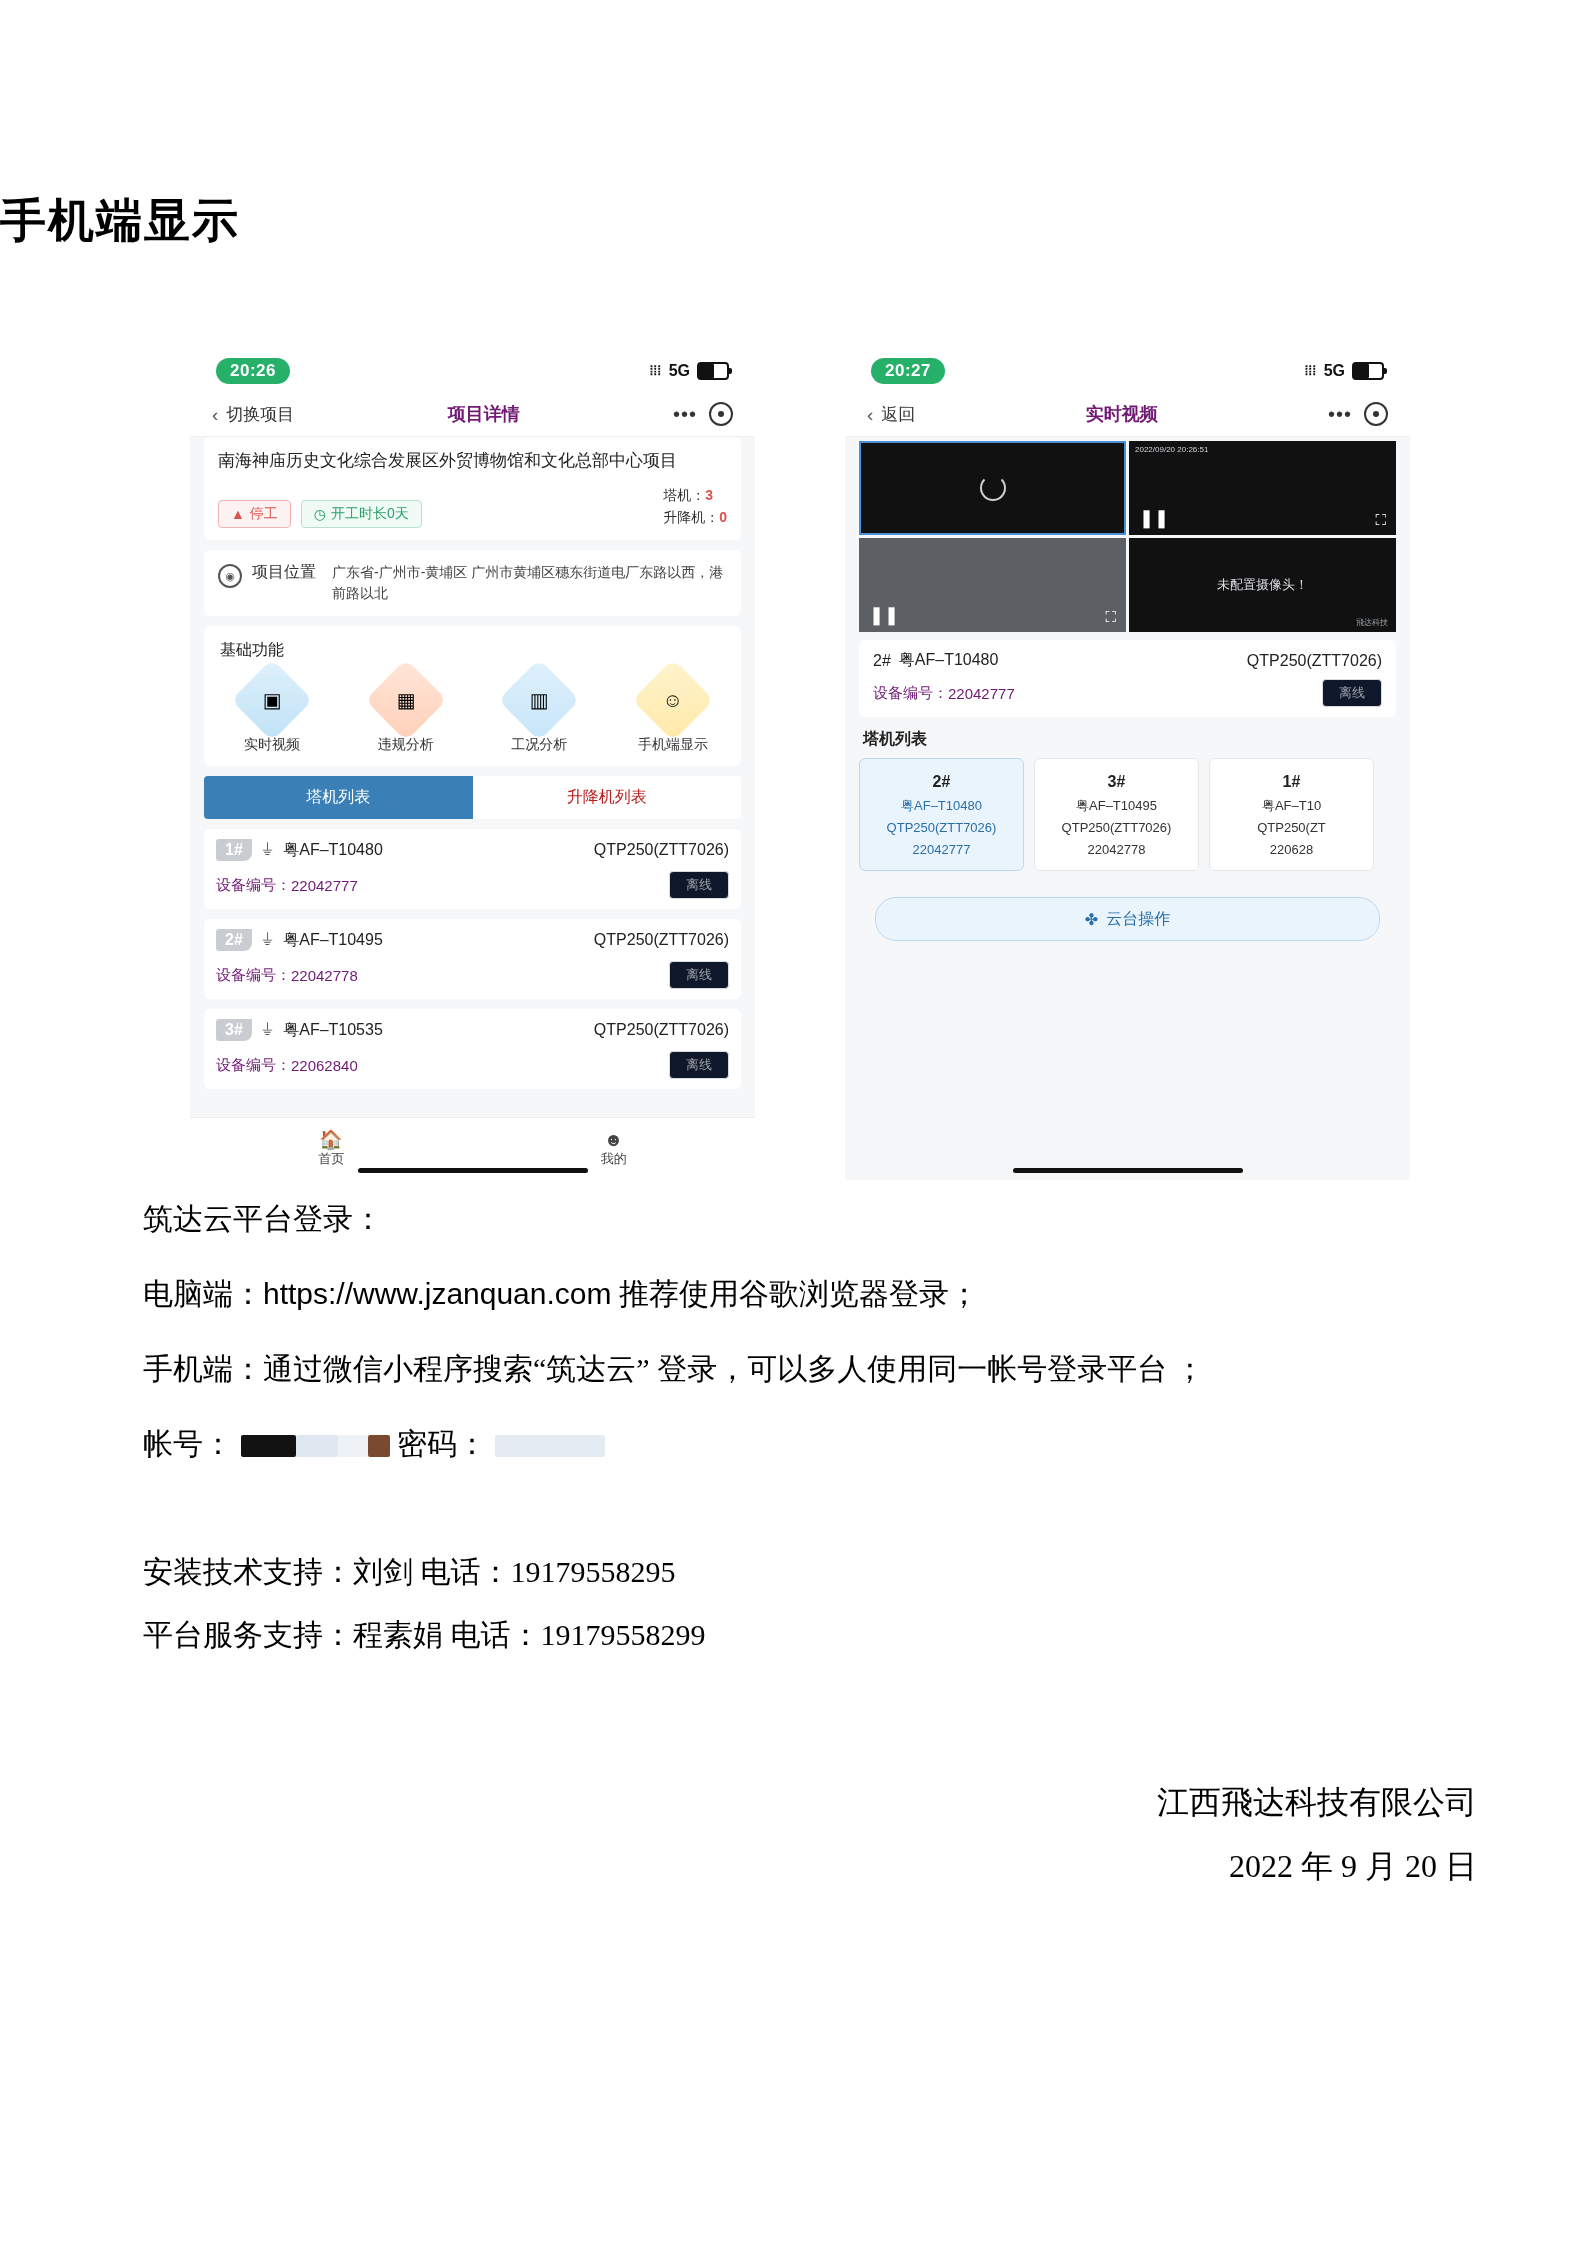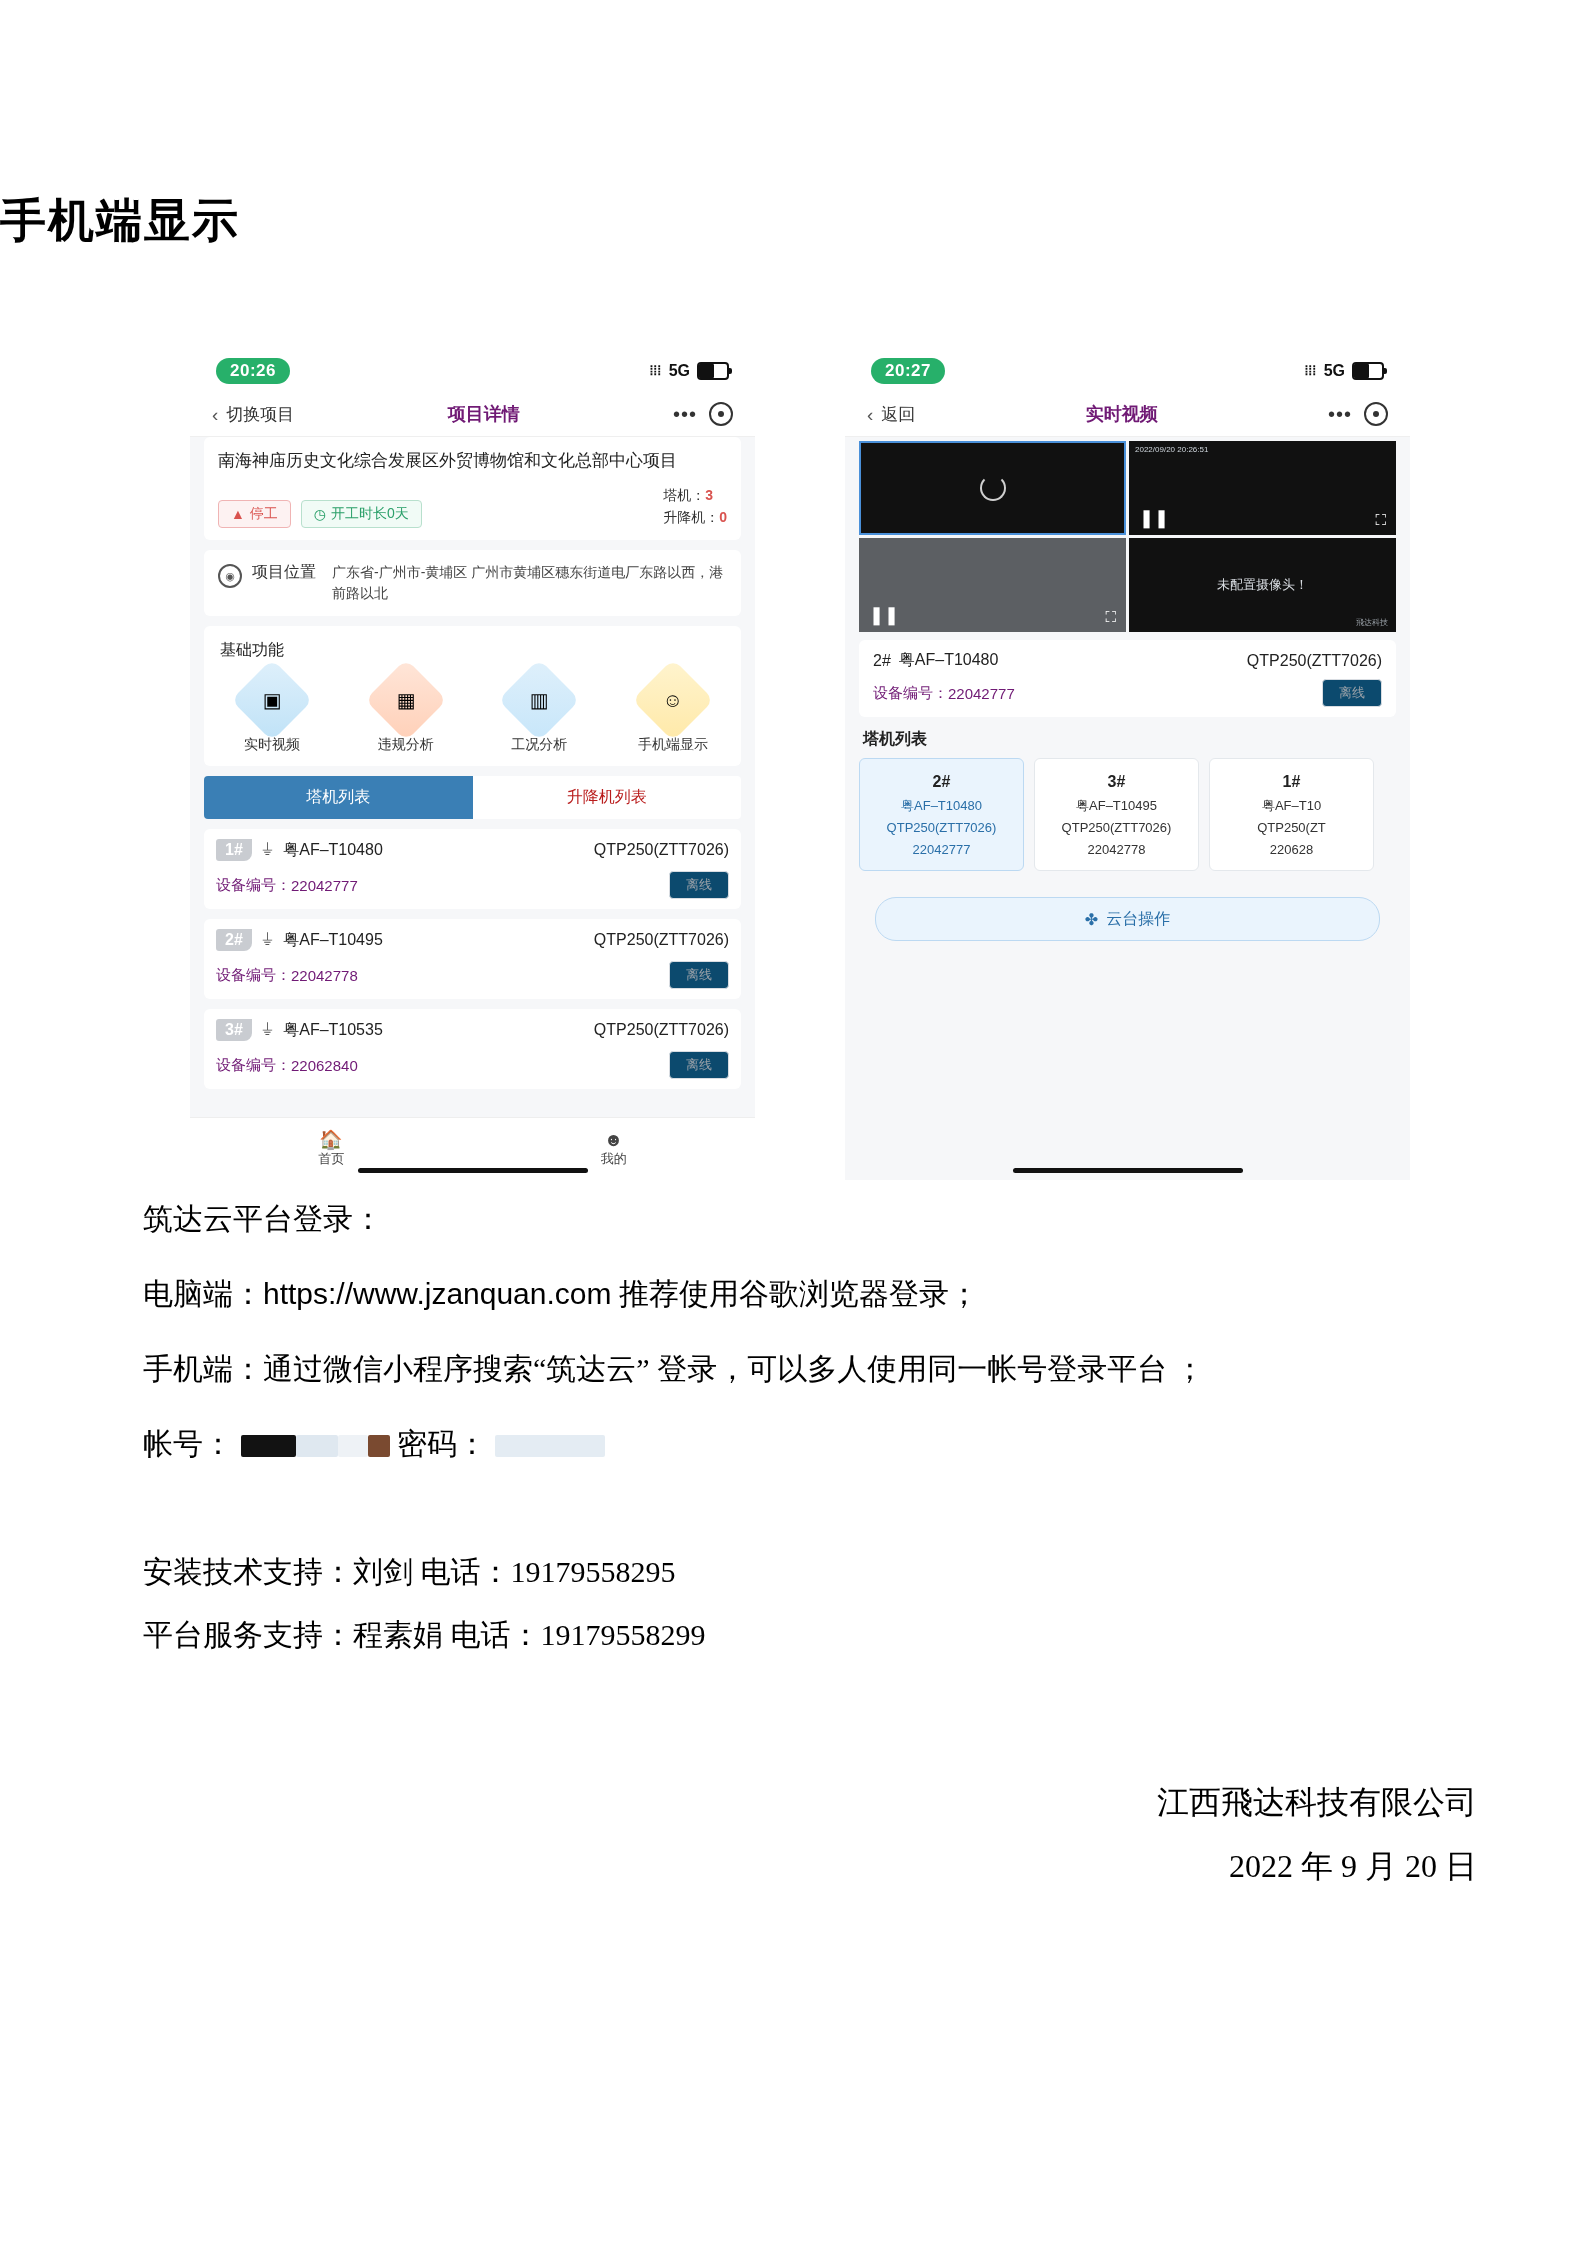--- a/index.html
+++ b/index.html
@@ -139,21 +139,21 @@
     font-size:16px;font-weight:bold;color:#fff;background:#c9ccd1;
     padding:2px 9px;border-radius:3px 0 8px 3px;
   }
   .craneicon{font-size:16px;color:#555;}
   .devname{font-size:16px;color:#222;font-weight:500;}
   .devmodel{font-size:16px;color:#222;margin-left:auto;}
   .devbot{display:flex;align-items:center;margin-top:10px;}
   .devsn{font-size:15px;color:#701a75;}
   .offline{
     margin-left:auto;border:1px solid #d9dde2;color:#9aa1a8;border-radius:4px;
-    font-size:13px;padding:4px 16px;background:#0c4a6e;
+    font-size:13px;padding:4px 16px;background:#0f172a;
   }
 
   .tabbar{
     position:absolute;bottom:0;left:0;right:0;height:62px;background:#fff;
     display:flex;align-items:center;justify-content:space-around;border-top:1px solid #eee;
   }
   .tabitem{text-align:center;font-size:13px;color:#444;}
   .tabitem .gl{font-size:19px;display:block;line-height:1.1;}
   .homebar{
     position:absolute;bottom:7px;left:50%;transform:translateX(-50%);

